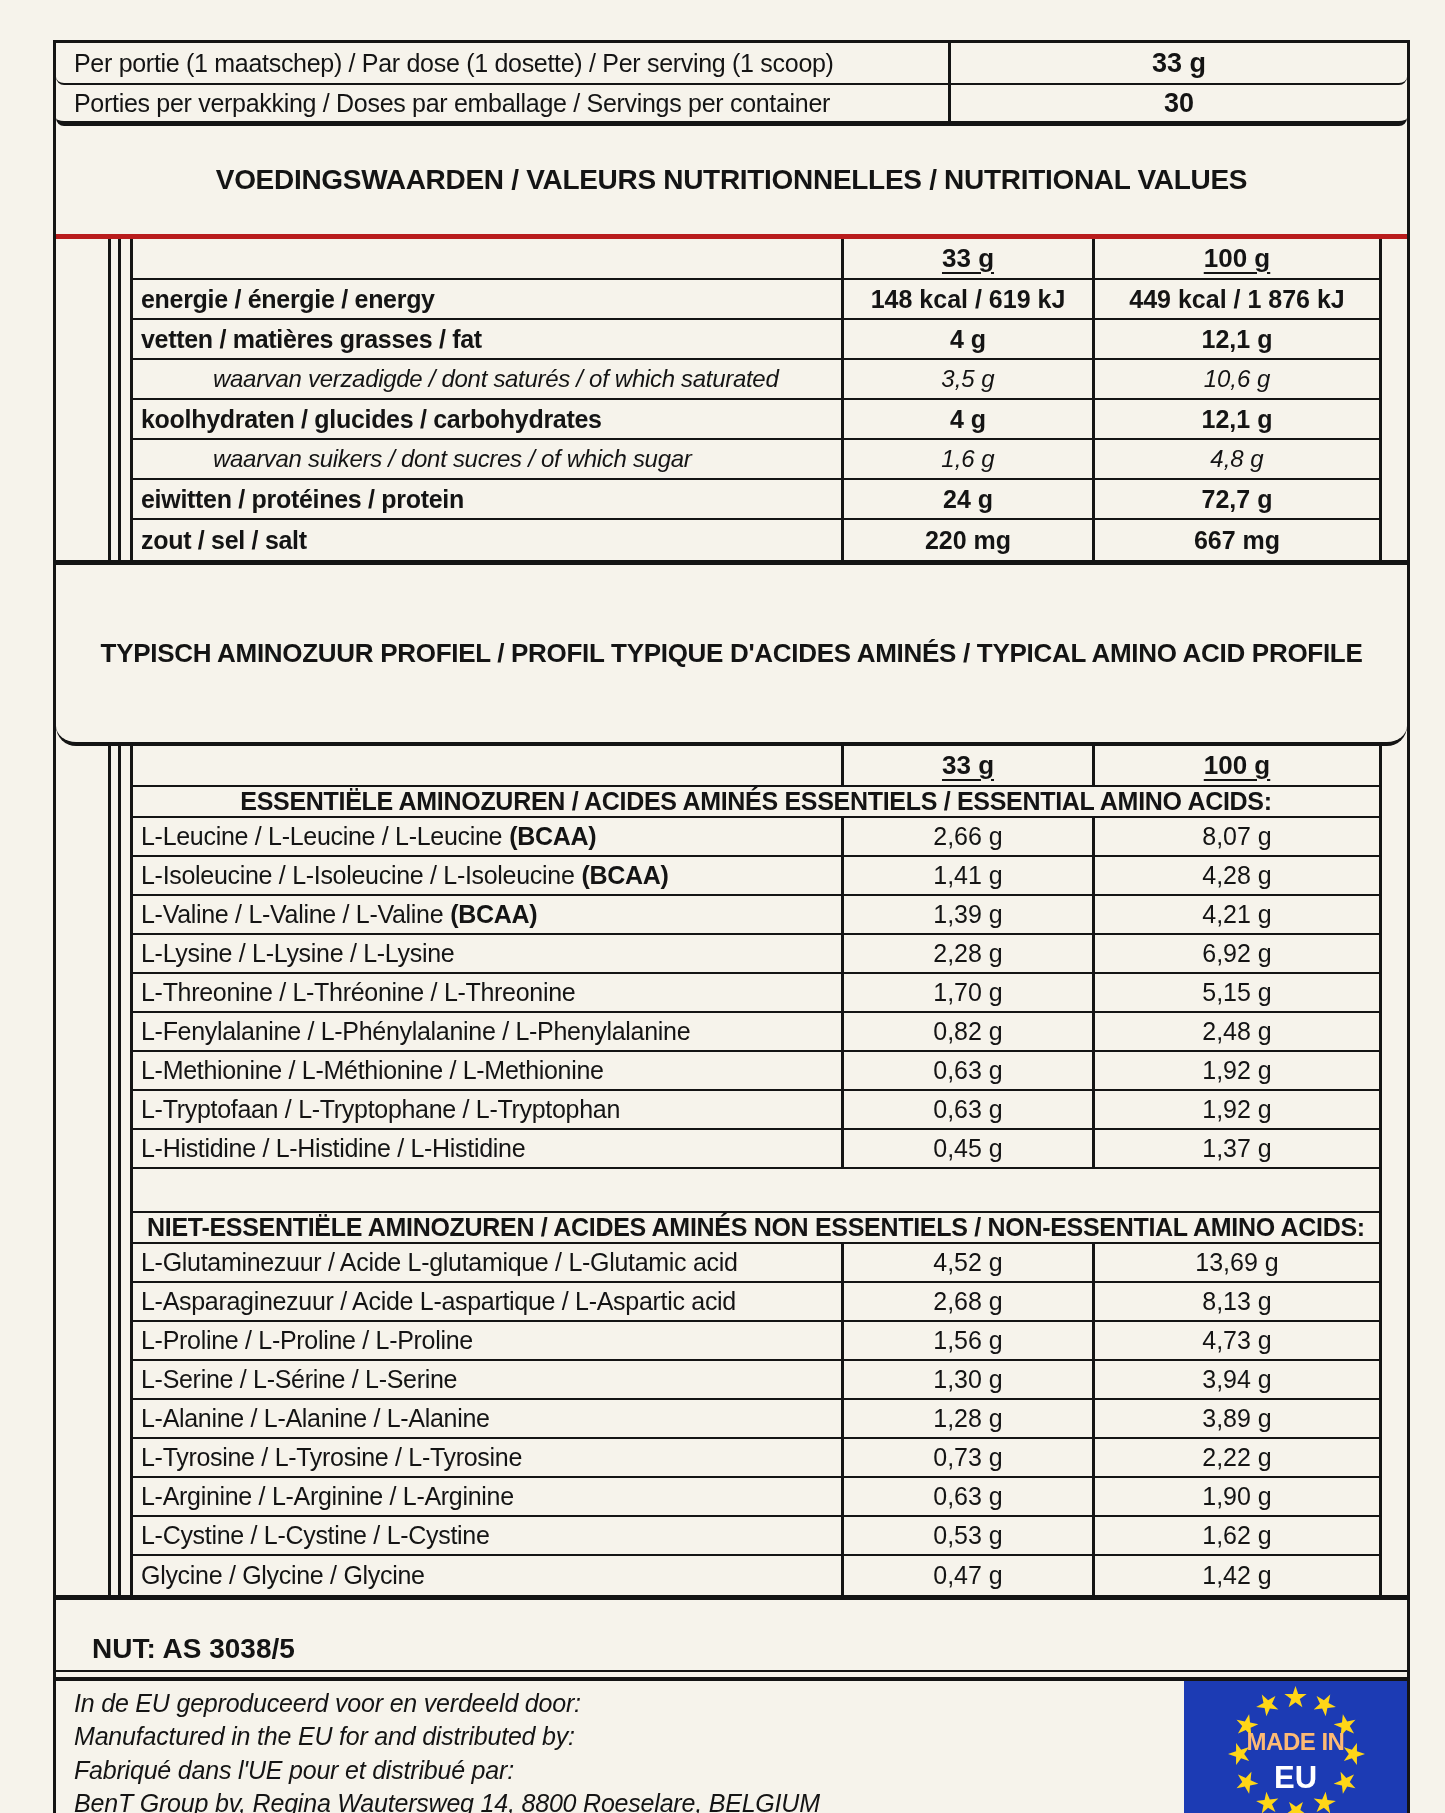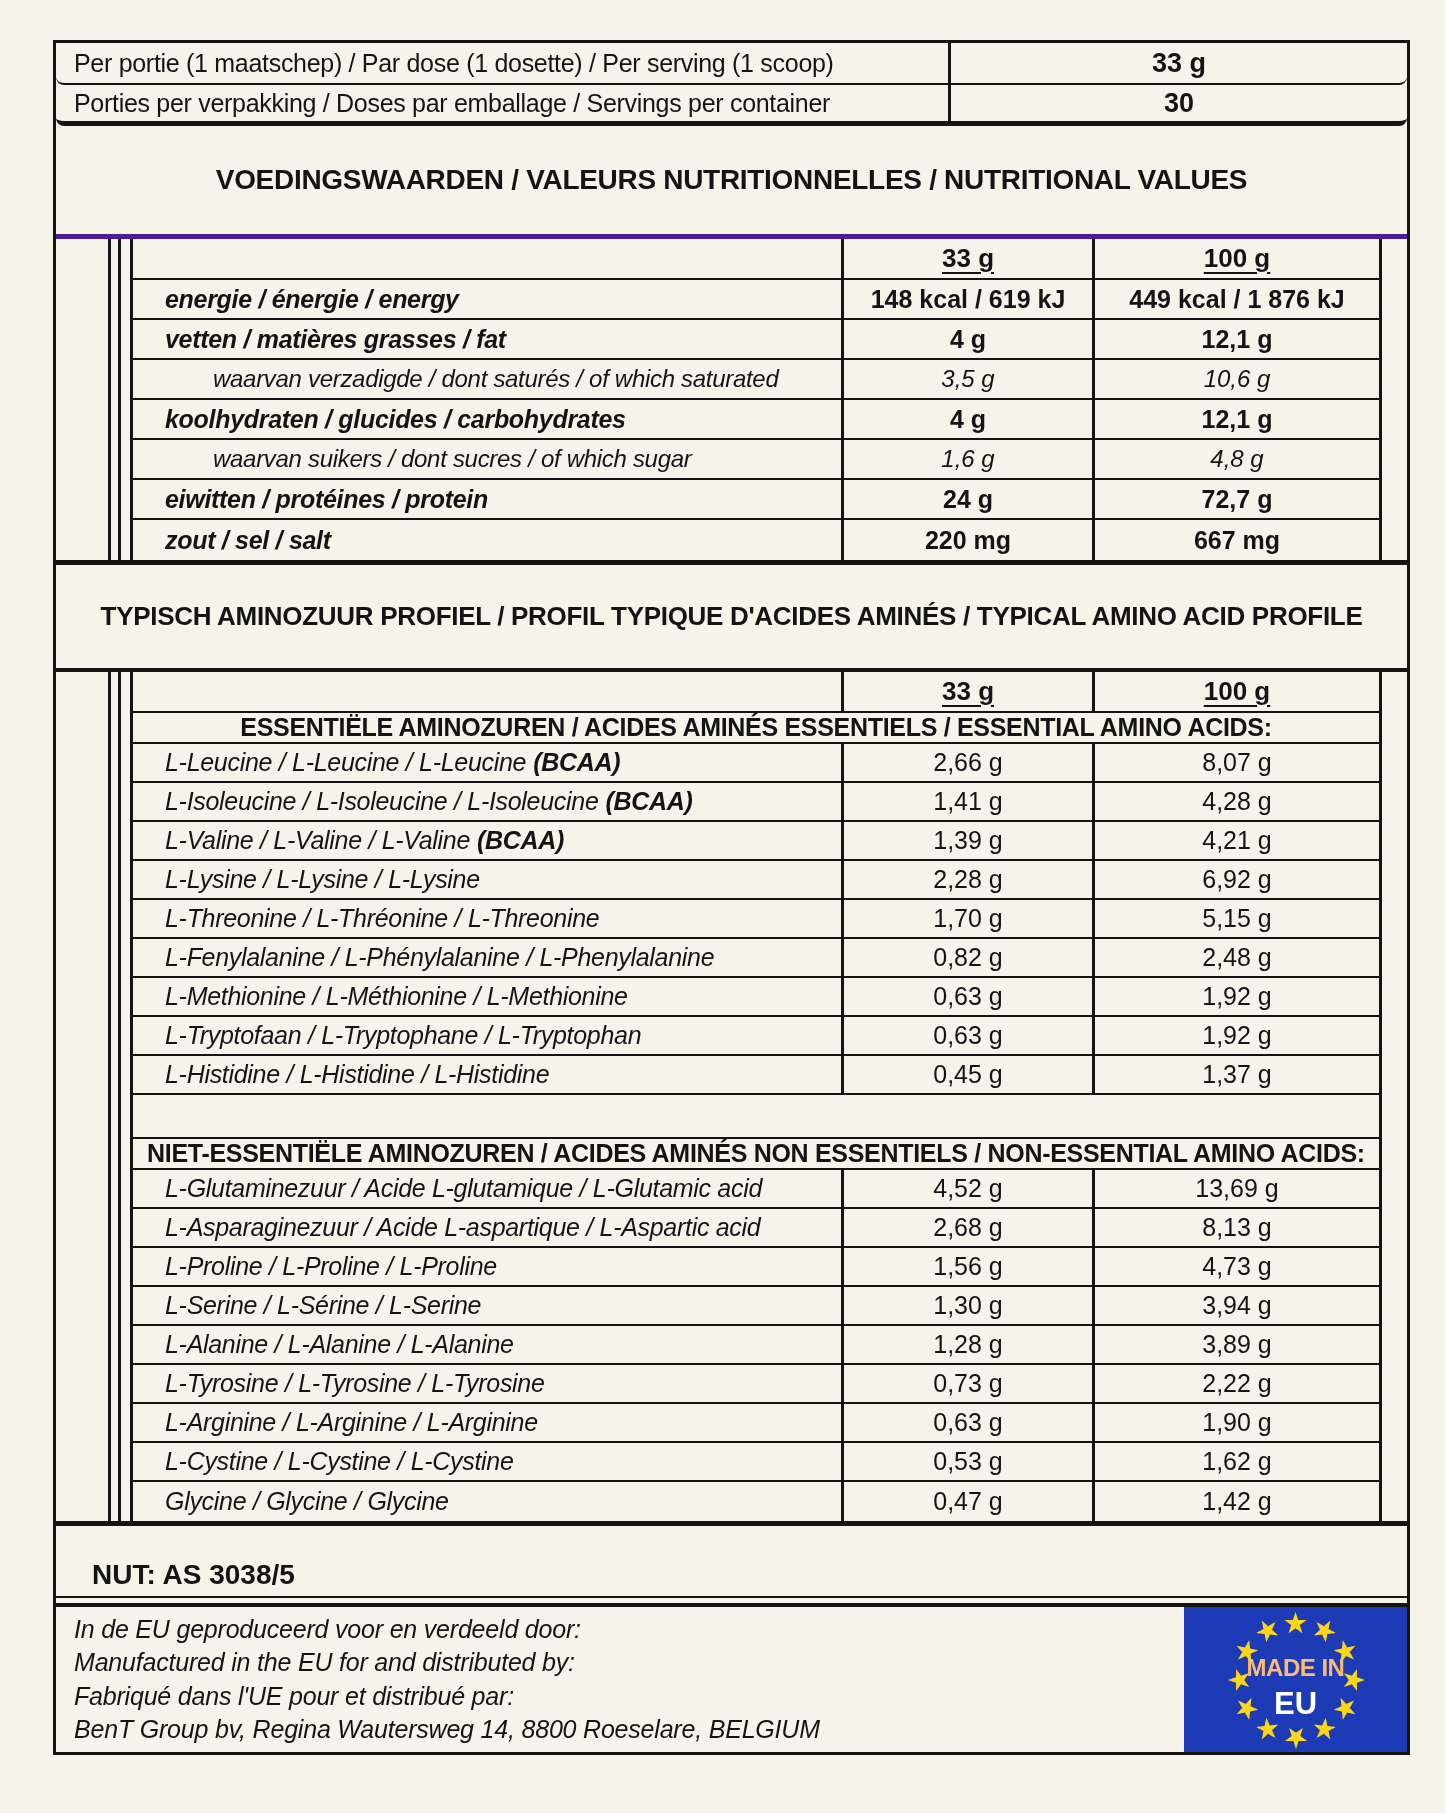--- a/index.html
+++ b/index.html
@@ -9,36 +9,36 @@
   .frame { position:absolute; left:53px; top:40px; width:1357px; border:3px solid #141414; background:#f6f3eb; }
 
   
   .top-row { display:flex; height:42px; border-bottom:2px solid #141414; align-items:stretch;border-radius:8px; }
   .top-row.r2 { height:41px; border-bottom:5px solid #141414; }
   .top-lbl { flex:1; display:flex; align-items:center; padding-left:18px; font-size:25px; letter-spacing:-0.3px; }
   .top-val { width:459px; border-left:3px solid #141414; display:flex; align-items:center; justify-content:center; font-weight:bold; font-size:27px; }
 
   
   .sec-title { display:flex; align-items:center; justify-content:center; font-weight:bold; text-align:center; letter-spacing:-0.3px; }
-  .sec-title.t1 { height:113px; font-size:28px; border-bottom:5px solid #4c1d95; }
-  .sec-title.t2 { height:107px; font-size:26px; border-bottom:4px solid #141414; }
+  .sec-title.t1 { height:113px; font-size:28px; border-bottom:5px solid #b91c1c; }
+  .sec-title.t2 { height:181px; font-size:26px; border-bottom:4px solid #141414;border-radius:20px; }
 
   
   .tsec { display:flex; align-items:stretch; border-bottom:5px solid #141414; }
   .band { width:74px; display:flex; justify-content:flex-end; }
   .dbl  { width:13px; border-left:3px solid #141414; border-right:3px solid #141414; margin-right:9px; }
   .itable { flex:0 0 1252px; border-left:3px solid #141414; border-right:3px solid #141414; }
   .rmar { flex:1; }
 
   .tr { display:flex; align-items:stretch; height:40px; border-bottom:2px solid #141414; }
   .itable .tr:last-child { border-bottom:none; }
   .amino .tr { height:39px; }
   .tr.head { height:41px; }
   .tr.empty { height:44px; }
-  .c1 { flex:1; display:flex; align-items:center; padding-left:32px; font-size:25px; letter-spacing:-0.3px;font-style:italic; }
+  .c1 { flex:1; display:flex; align-items:center; padding-left:8px; font-size:25px; letter-spacing:-0.3px; }
   .c2 { width:251px; border-left:3px solid #141414; display:flex; align-items:center; justify-content:center; font-size:25px; }
   .c3 { width:287px; border-left:3px solid #141414; display:flex; align-items:center; justify-content:center; font-size:25px; }
   .tr.bold .c1, .tr.bold .c2, .tr.bold .c3 { font-weight:bold; }
   .tr.sub .c1 { padding-left:80px; font-style:italic; font-size:24px; }
   .tr.sub .c2, .tr.sub .c3 { font-style:italic; font-size:24px; }
   .colh { font-weight:bold; font-size:26px; text-decoration:underline; text-underline-offset:5px; text-decoration-thickness:2px; }
   .thead { display:flex; align-items:center; justify-content:center; height:31px; border-bottom:2px solid #141414; font-weight:bold; font-size:25px; letter-spacing:-0.3px; text-align:center; }
   .bcaa { font-weight:bold; margin-left:7px; }
 
   

